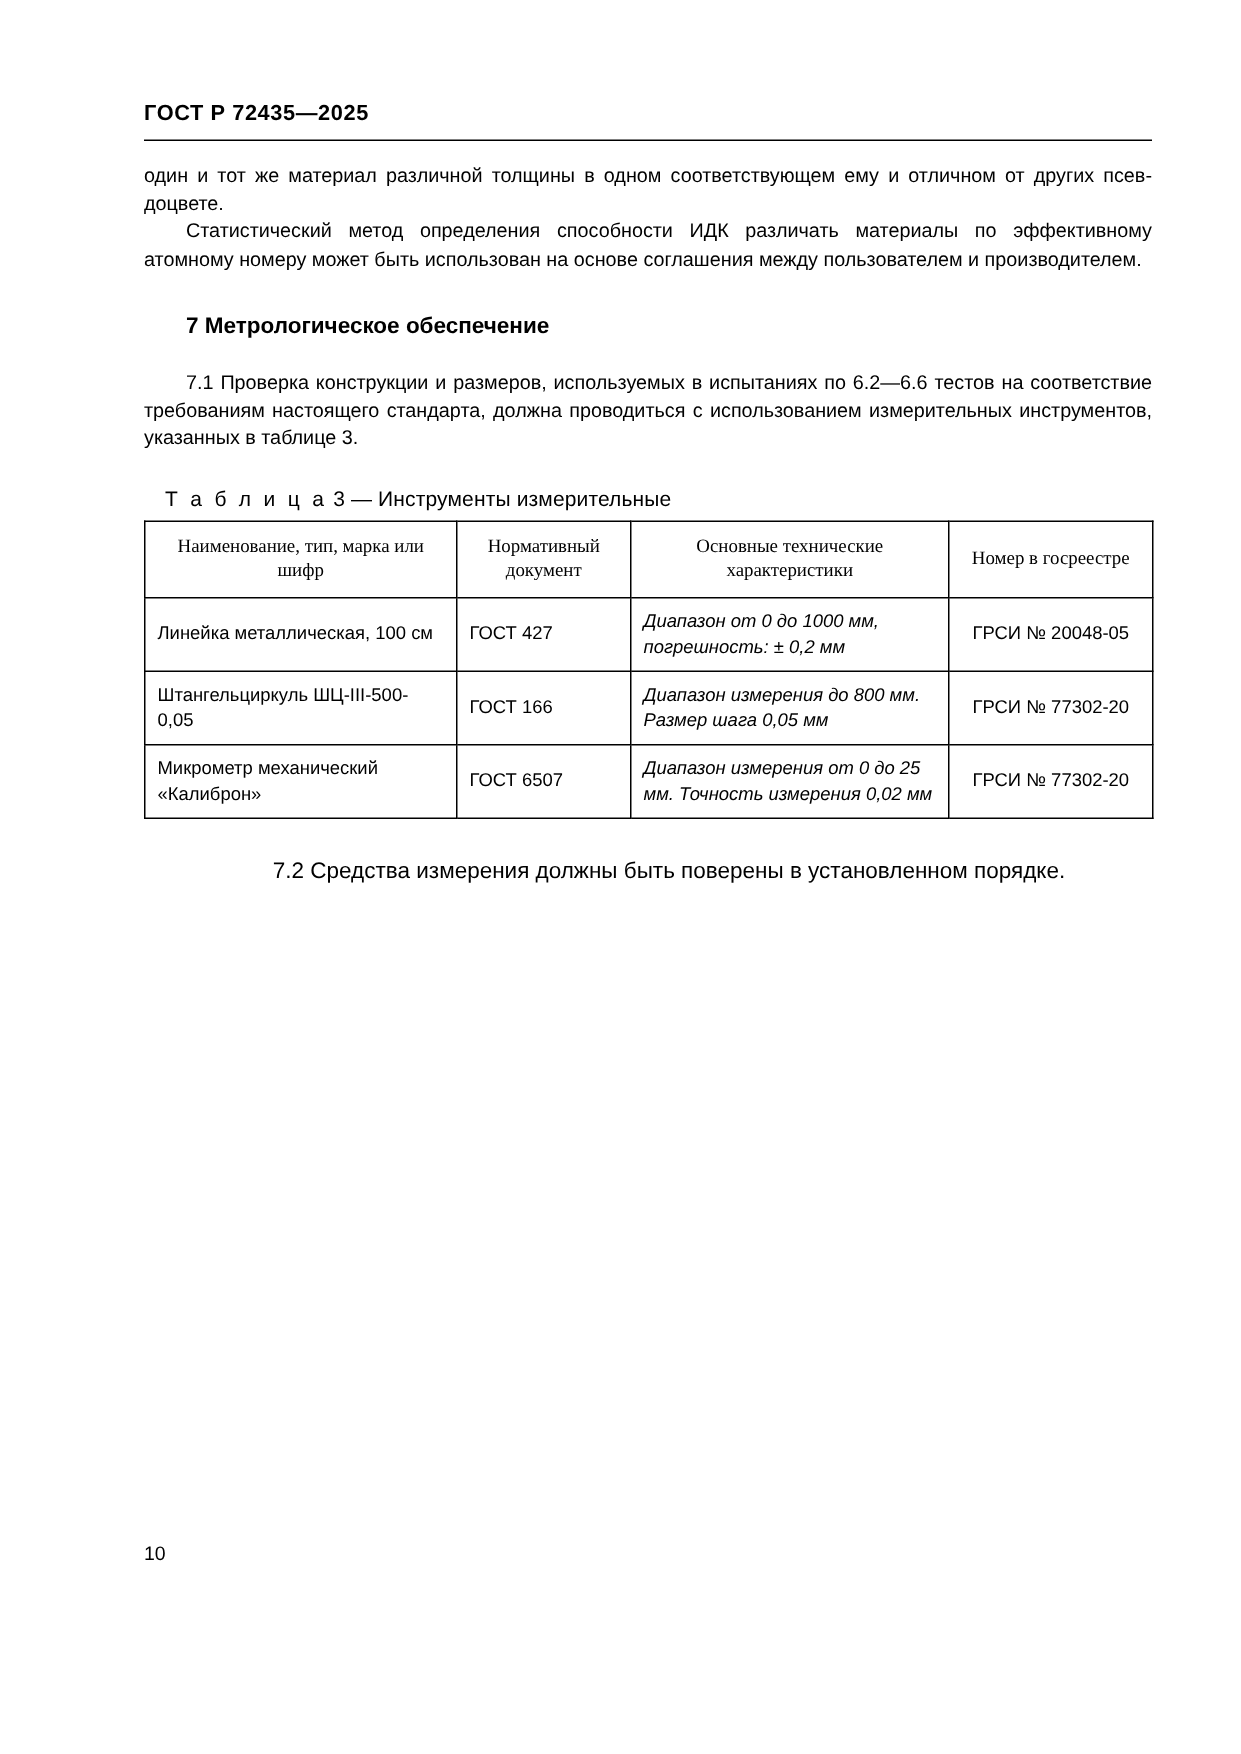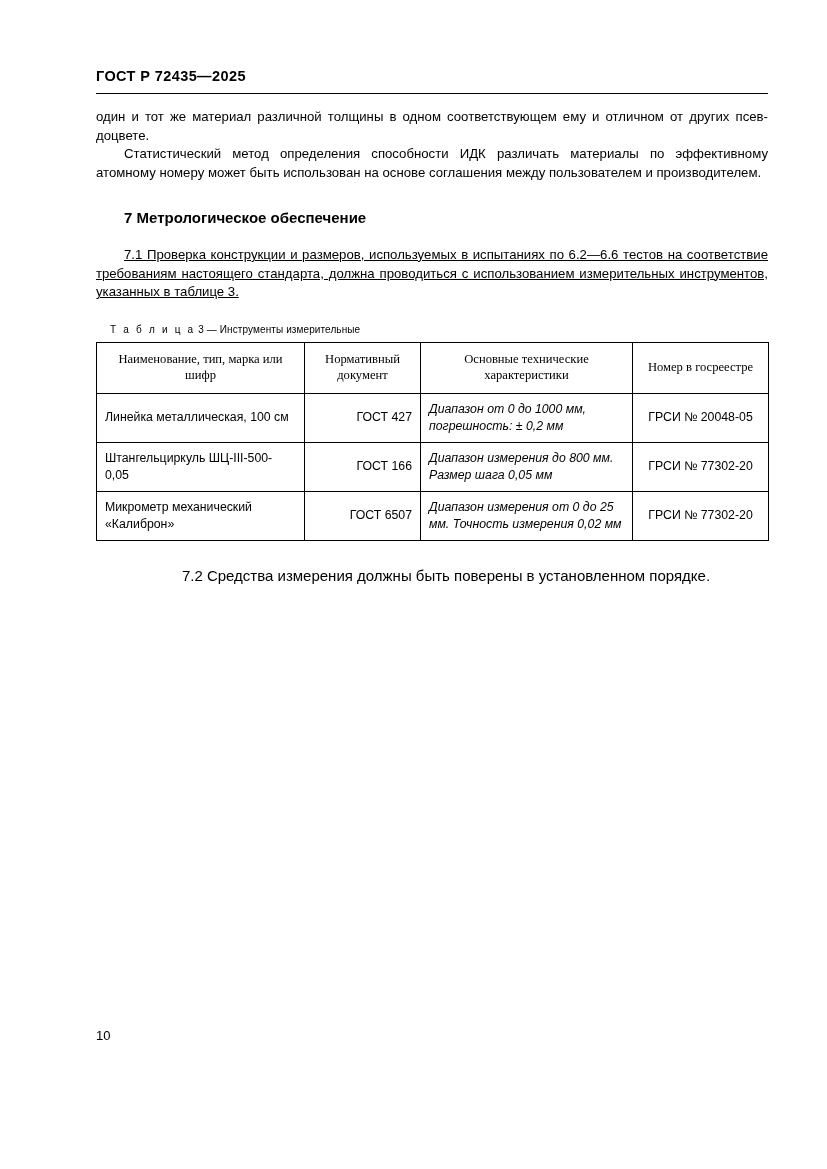--- a/index.html
+++ b/index.html
@@ -51,24 +51,23 @@
     text-indent: 28px;
   }
   h2.section-title {
     font-size: 15px;
     font-weight: bold;
     margin: 26px 0 0 0;
     text-indent: 28px;
   }
   p.after-title {
     margin-top: 20px;
-    text-decoration: underline;
   }
   .table-caption {
-    font-size: 10px;
+    font-size: 14px;
     margin: 22px 0 7px 0;
     text-indent: 14px;
     letter-spacing: 0.1px;
   }
   .table-caption .sp {
     letter-spacing: 2.2px;
   }
   table.instr {
     border-collapse: collapse;
     width: 672px;
@@ -87,21 +86,21 @@
     font-size: 12.6px;
     line-height: 1.25;
     padding: 9px 6px;
   }
   table.instr tbody td {
     font-size: 12.3px;
     line-height: 1.35;
     height: 34px;
   }
   td.c-name { text-align: left; }
-  td.c-doc { text-align: right; }
+  td.c-doc { text-align: left; }
   td.c-spec { text-align: left; font-style: italic; }
   td.c-reg { text-align: center; }
   .col1 { width: 208px; }
   .col2 { width: 116px; }
   .col3 { width: 212px; }
   .col4 { width: 136px; }
   p.note {
     font-size: 15px;
     margin: 24px 0 0 0;
     text-indent: 28px;

